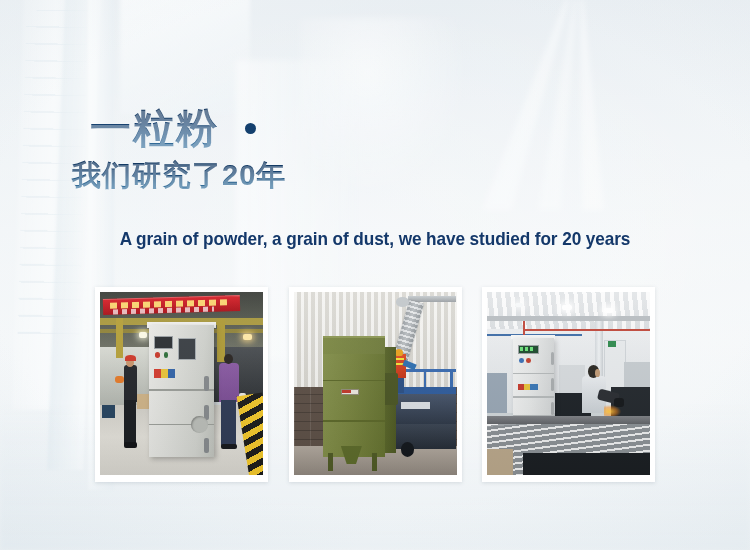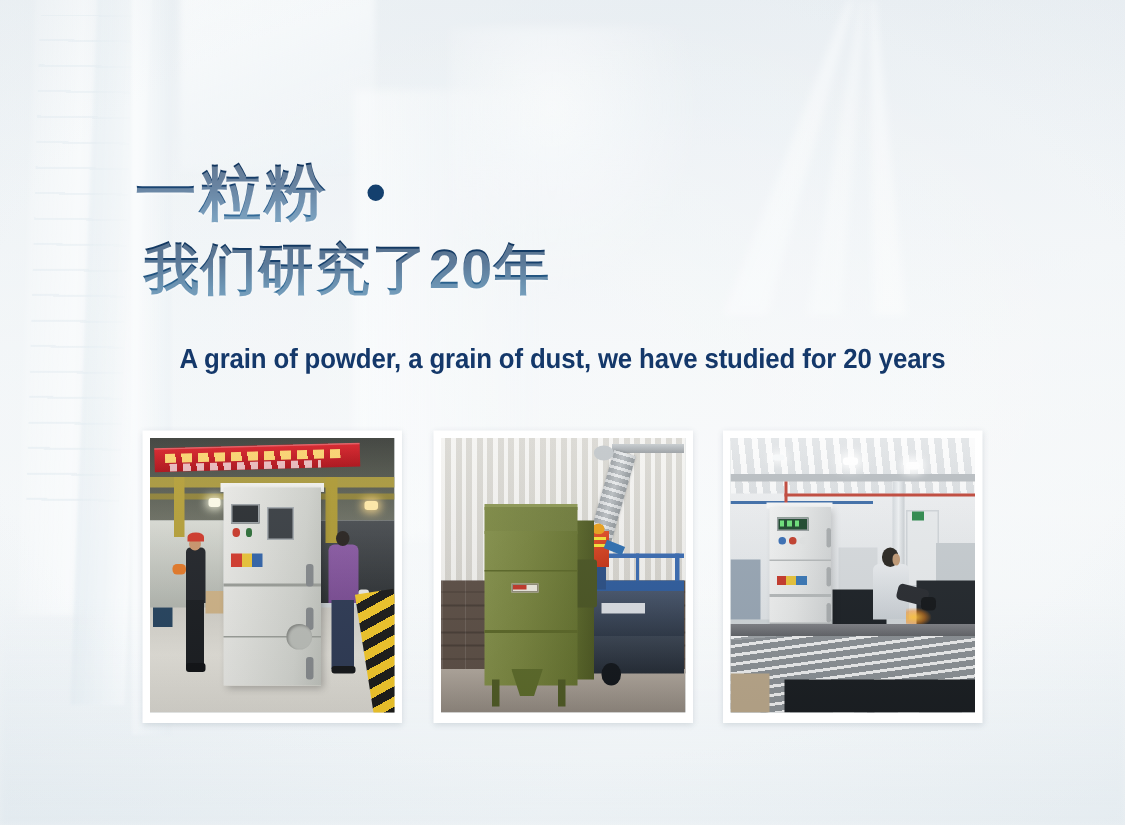--- a/index.html
+++ b/index.html
@@ -154,23 +154,23 @@
   .headline-dot {
     display: inline-block;
     width: 11px; height: 11px;
     border-radius: 50%;
     background: #14406e;
     margin: 0 26px;
     flex: 0 0 auto;
   }
 
   .headline-2 {
-    padding-left: 96px;
+    padding-left: 72px;
     margin-top: 6px;
-    font-size: 37px;
+    font-size: 29px;
     font-weight: 700;
     letter-spacing: 1px;
     line-height: 1.2;
     color: #13365f;
     background: linear-gradient(180deg, #10335b 0%, #16406c 38%, #2c6490 70%, #4682ad 100%);
     -webkit-background-clip: text;
             background-clip: text;
     -webkit-text-fill-color: transparent;
     text-shadow: 0 1px 0 rgba(255,255,255,.3);
   }

